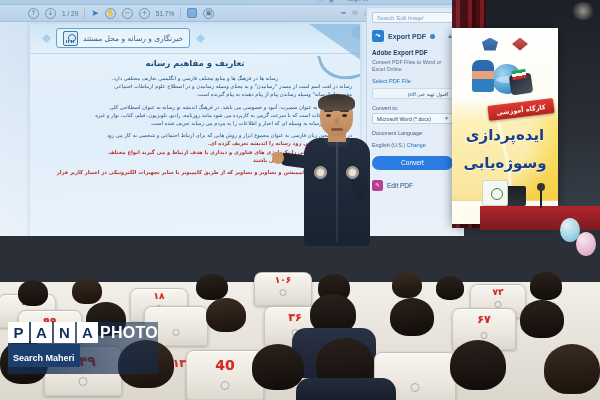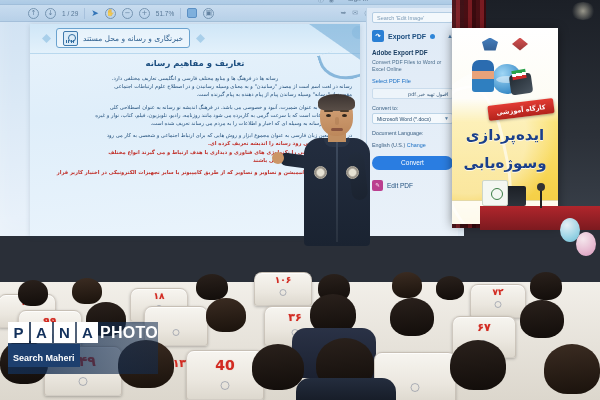--- a/index.html
+++ b/index.html
@@ -618,21 +618,21 @@
       <div class="logo" style="top:22px;"></div>
     </div>
     <div class="seat" style="left:144px; top:78px; width:64px; height:40px;">
       <div class="num" style="top:4px; font-size:11px;margin-top:46px;">۱۱۳</div>
       <div class="logo" style="top:22px;"></div>
     </div>
     <div class="seat" style="left:264px; top:78px; width:62px; height:40px;">
       <div class="num" style="top:4px; font-size:11px;">۳۶</div>
       <div class="logo" style="top:22px;"></div>
     </div>
-    <div class="seat" style="left:452px; top:88px; width:64px; height:42px;">
+    <div class="seat" style="left:452px; top:80px; width:64px; height:42px;">
       <div class="num" style="top:4px; font-size:11px;">۶۷</div>
       <div class="logo" style="top:23px;"></div>
     </div>
 
     <div class="head" style="left:86px; top:74px; width:40px; height:34px;"></div>
     <div class="head br" style="left:206px; top:70px; width:40px; height:34px;"></div>
     <div class="head" style="left:310px; top:66px; width:46px; height:40px;"></div>
     <div class="torso" style="left:292px; top:100px; width:84px; height:50px; background:linear-gradient(180deg,#2a3246,#1b2131);"></div>
     <div class="head" style="left:390px; top:70px; width:44px; height:38px;"></div>
     <div class="head" style="left:520px; top:72px; width:44px; height:38px;"></div>

